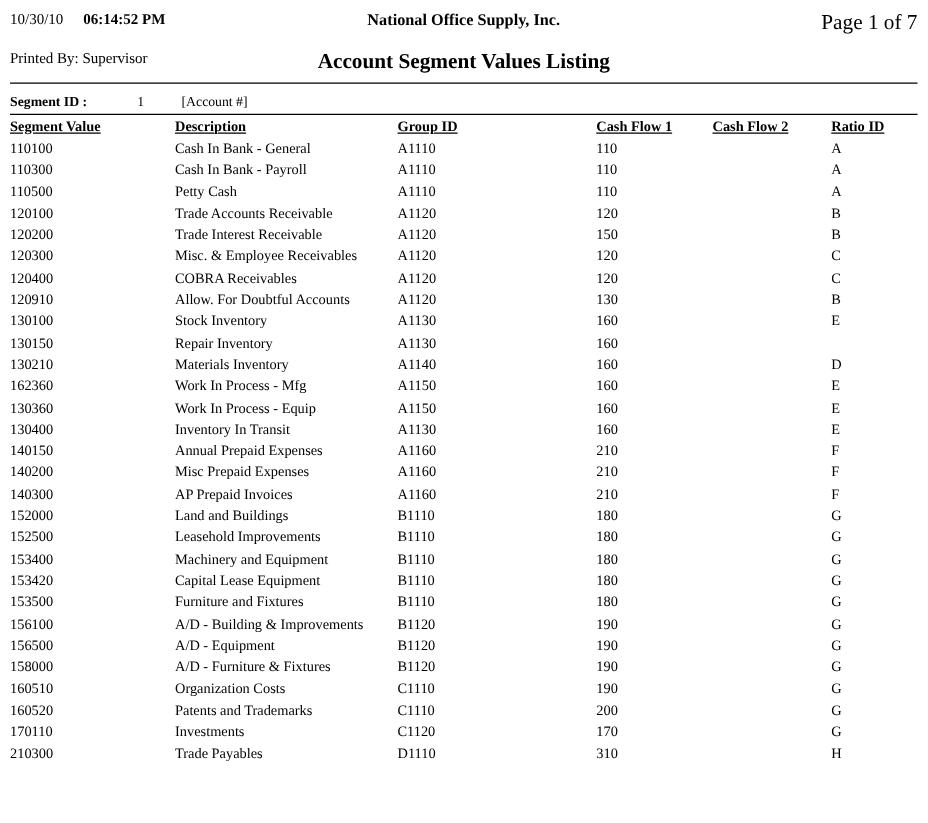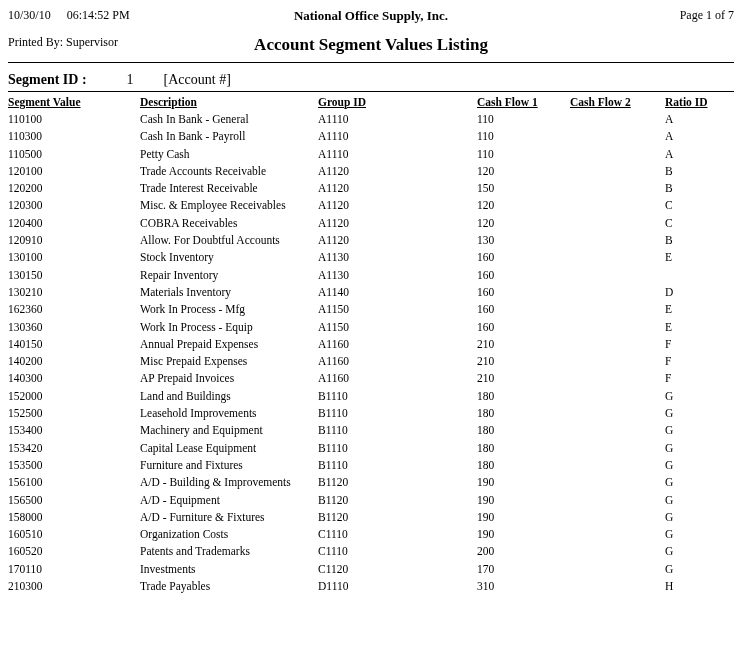--- a/index.html
+++ b/index.html
@@ -12,31 +12,31 @@
     overflow: hidden;
   }
   .page { padding: 8px 8px 0 8px; }
 
   .hdr {
     display: grid;
     grid-template-columns: 180px 1fr 180px;
     align-items: start;
   }
   .l1 { font-size: 12px; white-space: nowrap; }
-  .time { margin-left: 16px; }
+  .time { margin-left: 16px; font-weight: bold; }
   .company { text-align: center; font-weight: bold; font-size: 13px; }
-  .pageno { text-align: right; font-size: 12px; }
+  .pageno { text-align: right; font-size: 17px; }
   .printedby { font-size: 12px; margin-top: 11px; white-space: nowrap; }
   .title { text-align: center; font-weight: bold; font-size: 17px; margin-top: 11px; }
 
   .rule { border: none; border-top: 1px solid #000; margin: 0; }
   .rule1 { margin-top: 7px; }
   .rule2 { margin-top: 3px; }
 
-  .segrow { font-size: 14px; margin: 9px 0 2px 0; }
+  .segrow { font-size: 11px; margin: 9px 0 2px 0; }
   .seglabel { font-weight: bold; }
   .segval { display: inline-block; margin-left: 40px; }
   .segname { display: inline-block; margin-left: 30px; }
 
   table {
     border-collapse: collapse;
     table-layout: fixed;
     width: 726px;
     margin-top: 4px;
   }
@@ -207,20 +207,28 @@
         </tr>
         <tr>
           <td>130360</td>
           <td>Work In Process - Equip</td>
           <td>A1150</td>
           <td>160</td>
           <td></td>
           <td>E</td>
         </tr>
         <tr>
+          <td>130400</td>
+          <td>Inventory In Transit</td>
+          <td>A1130</td>
+          <td>160</td>
+          <td></td>
+          <td>E</td>
+        </tr>
+        <tr>
           <td>140150</td>
           <td>Annual Prepaid Expenses</td>
           <td>A1160</td>
           <td>210</td>
           <td></td>
           <td>F</td>
         </tr>
         <tr>
           <td>140200</td>
           <td>Misc Prepaid Expenses</td>

